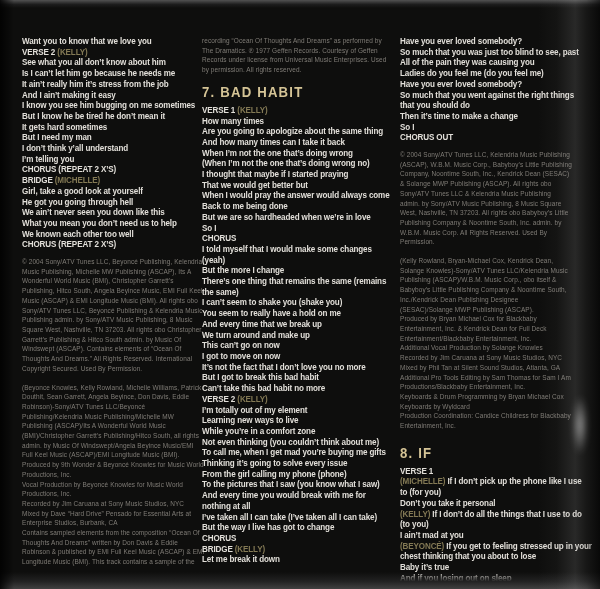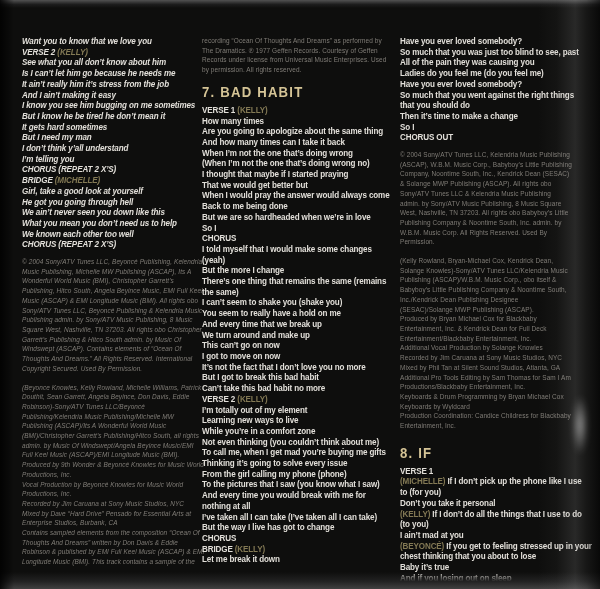--- a/index.html
+++ b/index.html
@@ -3,21 +3,21 @@
 <meta charset="utf-8">
 <style>
   html,body{margin:0;padding:0;}
   body{
     width:600px;height:589px;position:relative;overflow:hidden;
     background:#050505;
     font-family:"Liberation Sans", sans-serif;
   }
   .page{position:absolute;inset:0;background:var(--page,#0e0e0d);}
   .col{position:absolute;top:36px;}
-  #col-left{left:22px;width:183px;font-style:italic;}
+  #col-left{left:22px;width:183px;}
   #col-mid{left:202px;width:185px;}
   #col-right{left:400px;width:172px;}
 
   
   .condensed{width:118%;transform:scaleX(0.85);transform-origin:0 0;}
 
   .line{
     font-size:9.5px;line-height:10.7px;white-space:nowrap;
     color:var(--lyric,#e2dfd9);font-weight:700;letter-spacing:-0.15px;
   }

